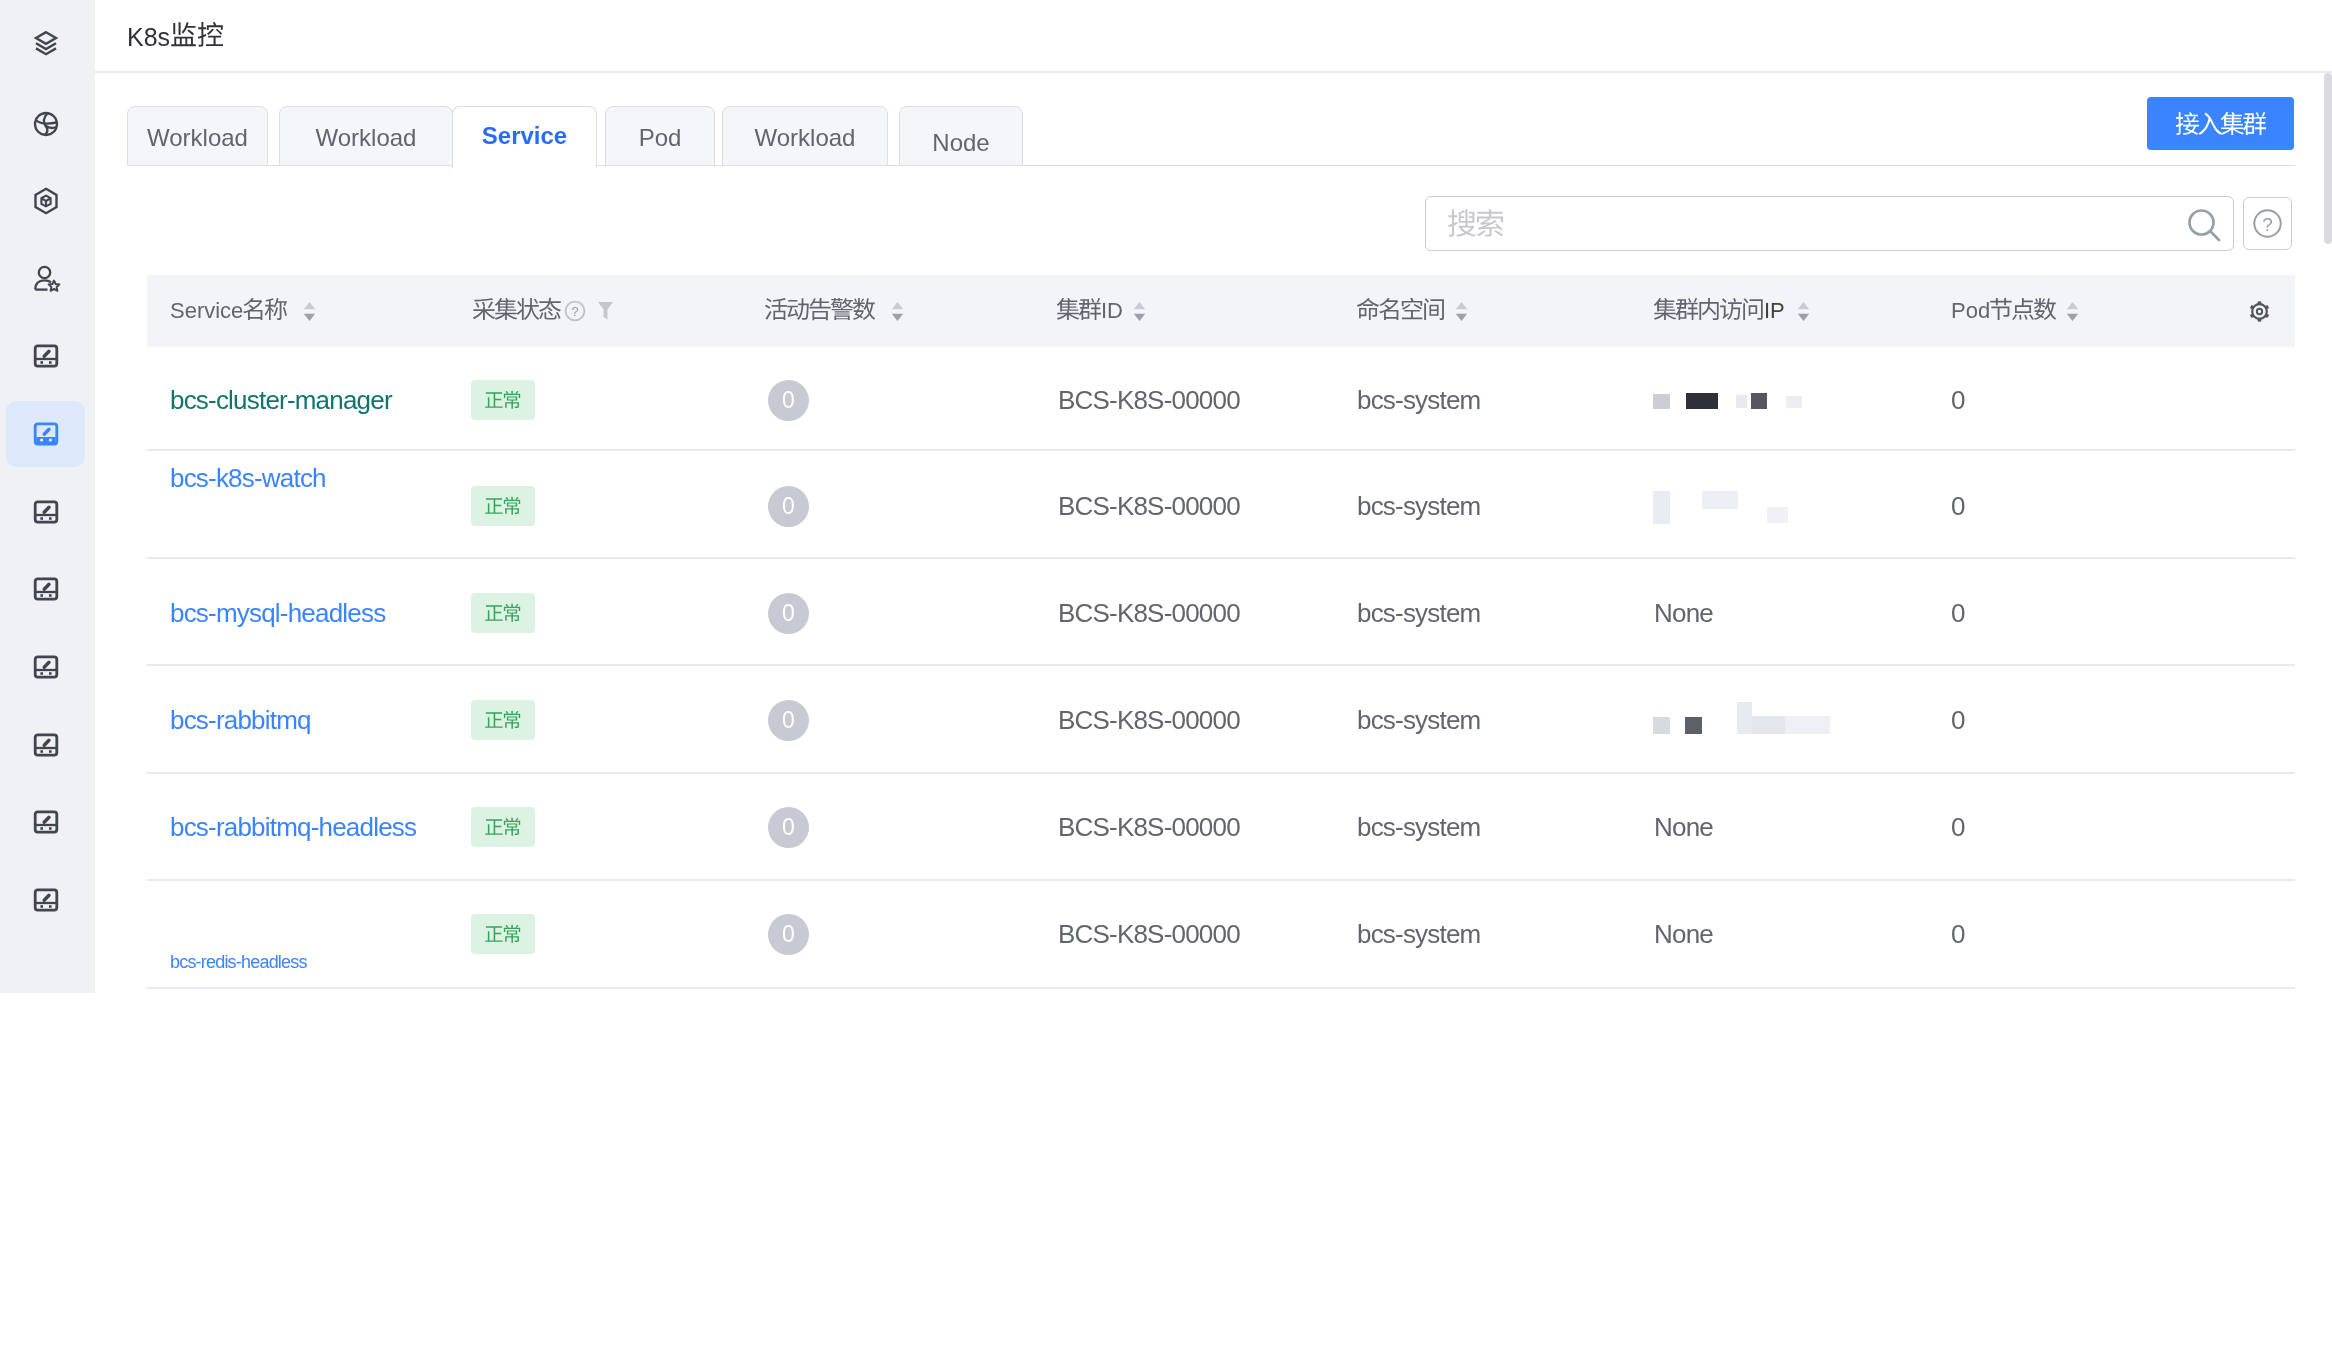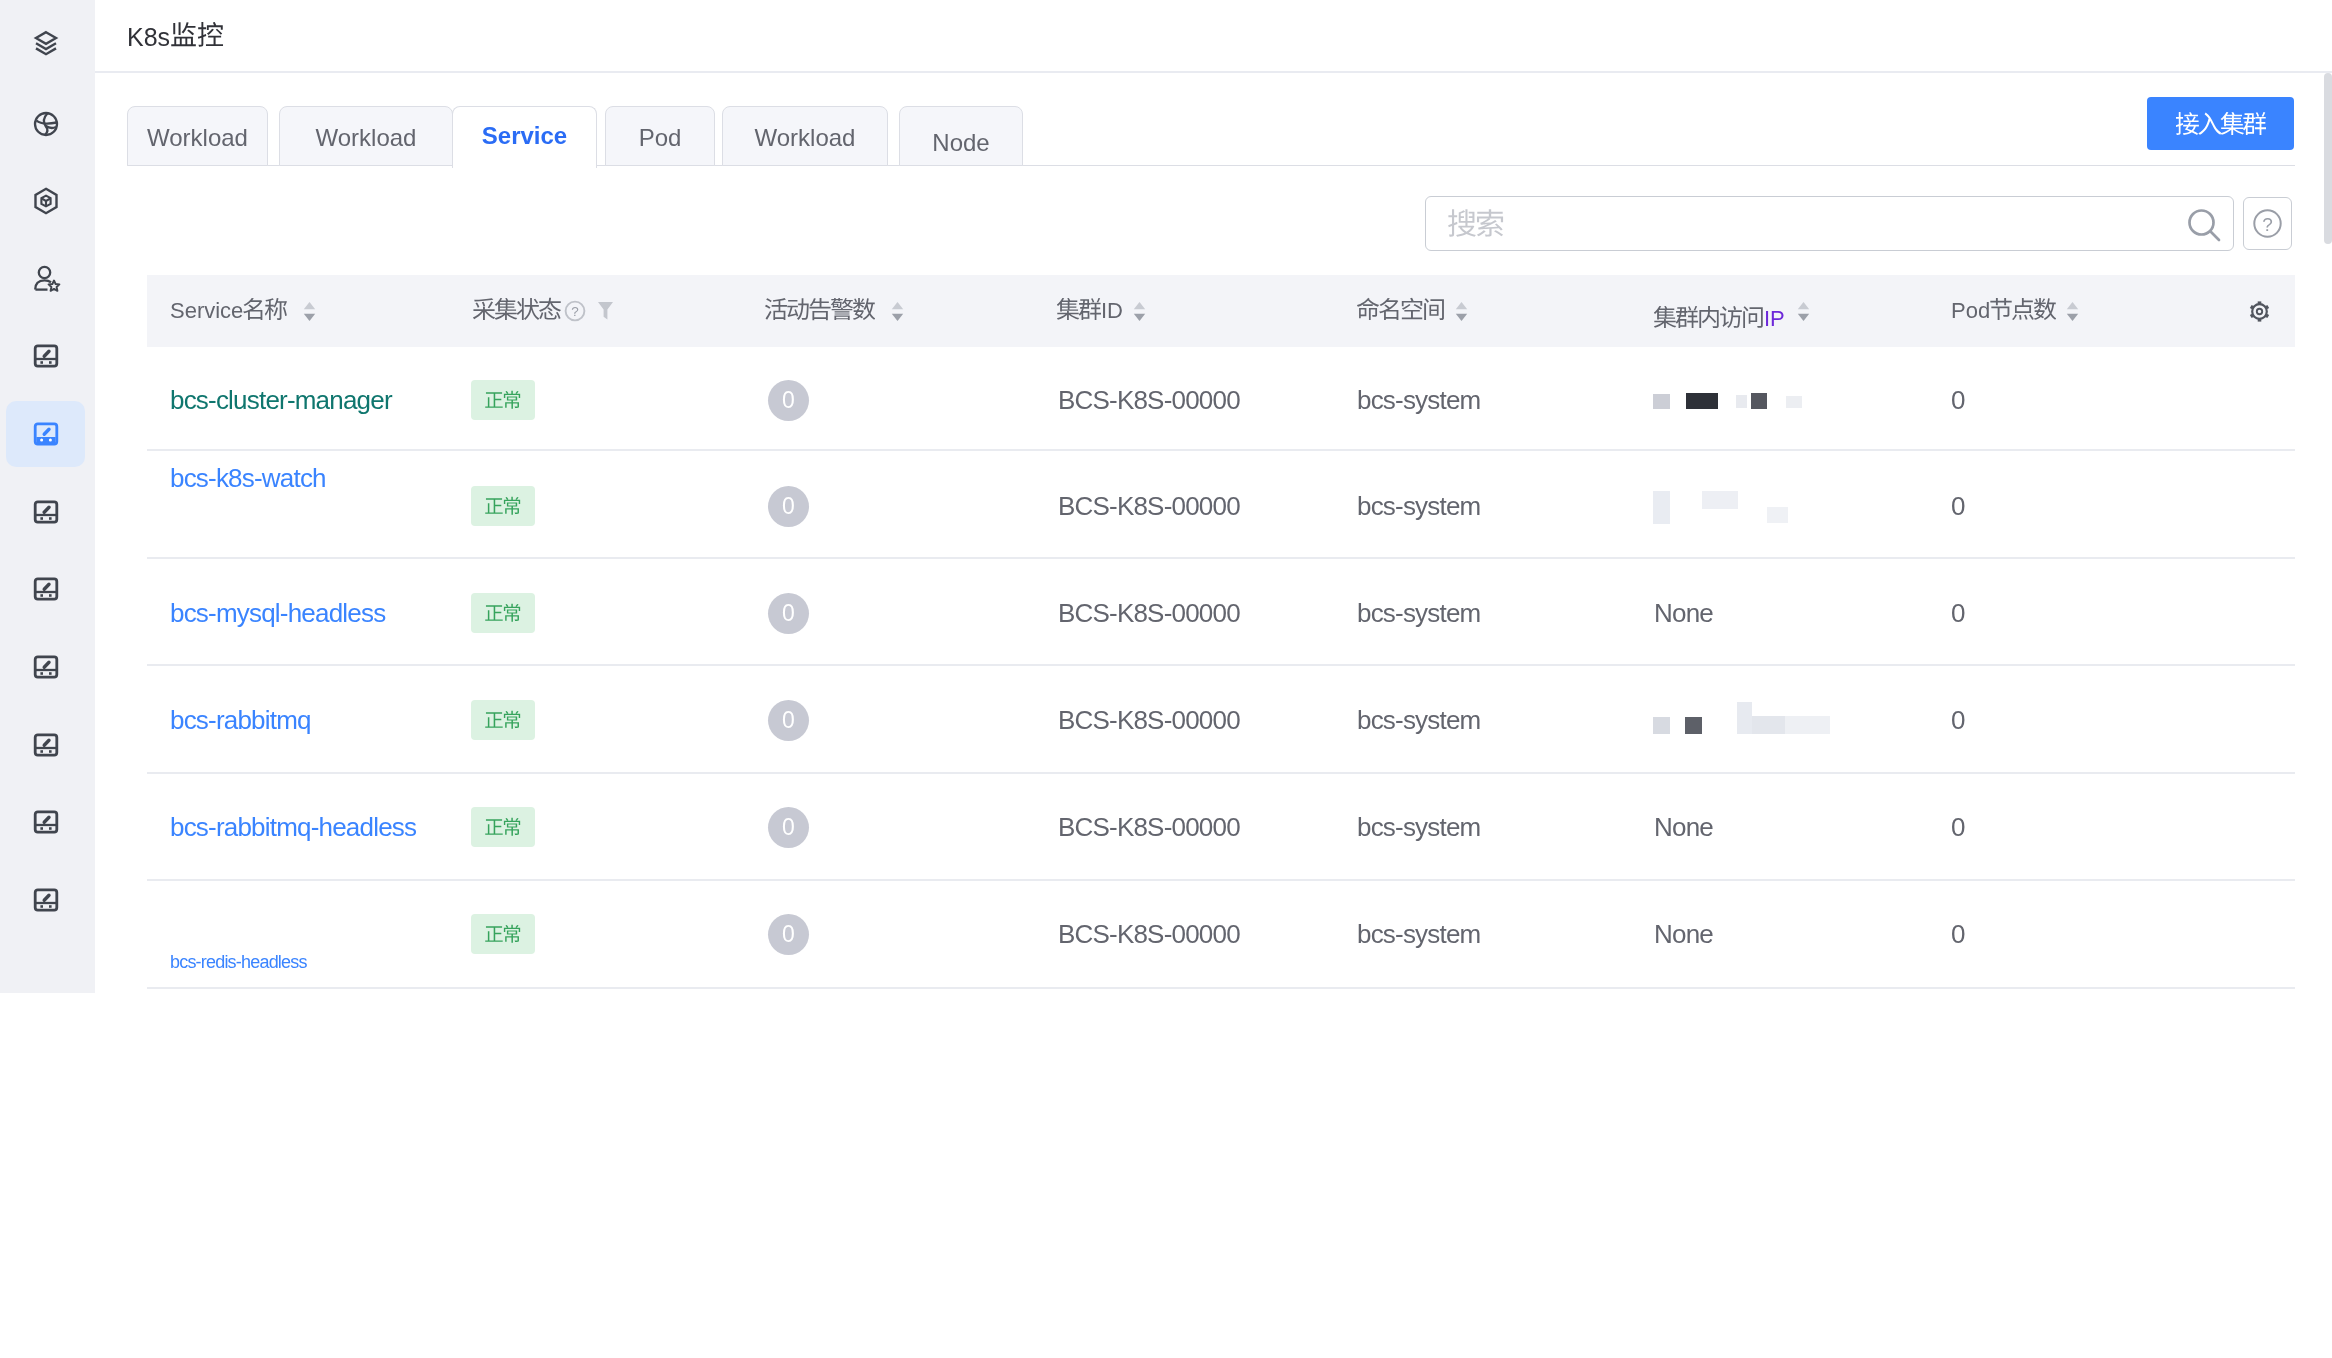--- a/index.html
+++ b/index.html
@@ -211,21 +211,21 @@
       <use href="#u547d" transform="translate(-1.0,21.12) scale(0.0240,-0.0240)"></use>
       <use href="#u540d" transform="translate(21.0,21.12) scale(0.0240,-0.0240)"></use>
       <use href="#u7a7a" transform="translate(43.0,21.12) scale(0.0240,-0.0240)"></use>
       <use href="#u95f4" transform="translate(65.0,21.12) scale(0.0240,-0.0240)"></use>
     </svg>
   </div>
 <svg class="abs" style="left:1455px;top:300.5px" width="13" height="21" viewBox="0 0 13 21">
 <path d="M6.5 1 L12.2 8.2 H0.8 Z" fill="#c8cbd2"></path>
 <path d="M0.8 12.8 H12.2 L6.5 20 Z" fill="#9ca0a9"></path>
   </svg>
-<div class="row" style="left:1654px;top:305px;font-size:22px;color:#6d28d9">
+<div class="row" style="left:1654px;top:297px;font-size:22px;color:#404040">
     <svg width="110" height="25" style="" viewBox="0 0 110 25" fill="#63656e">
       <use href="#u96c6" transform="translate(-1.0,21.12) scale(0.0240,-0.0240)"></use>
       <use href="#u7fa4" transform="translate(21.0,21.12) scale(0.0240,-0.0240)"></use>
       <use href="#u5185" transform="translate(43.0,21.12) scale(0.0240,-0.0240)"></use>
       <use href="#u8bbf" transform="translate(65.0,21.12) scale(0.0240,-0.0240)"></use>
       <use href="#u95ee" transform="translate(87.0,21.12) scale(0.0240,-0.0240)"></use>
     </svg>
     <span>IP</span>
   </div>
 <svg class="abs" style="left:1797px;top:300.5px" width="13" height="21" viewBox="0 0 13 21">

